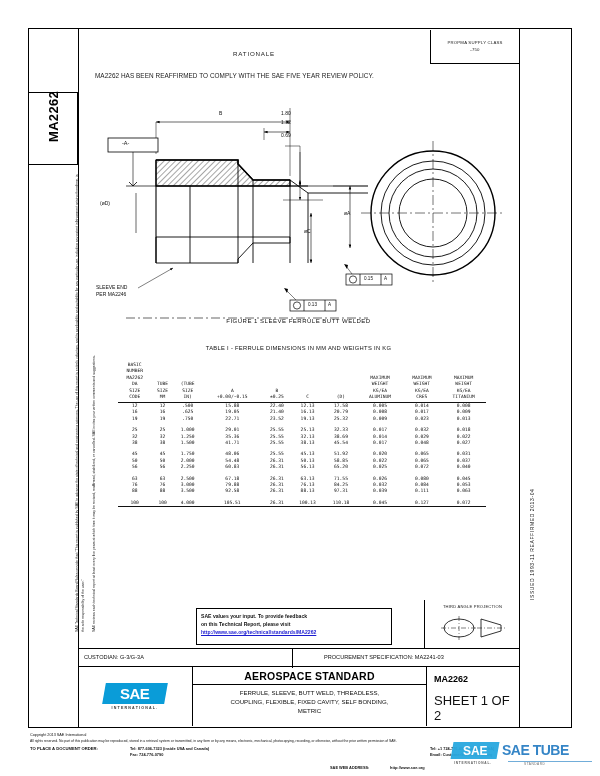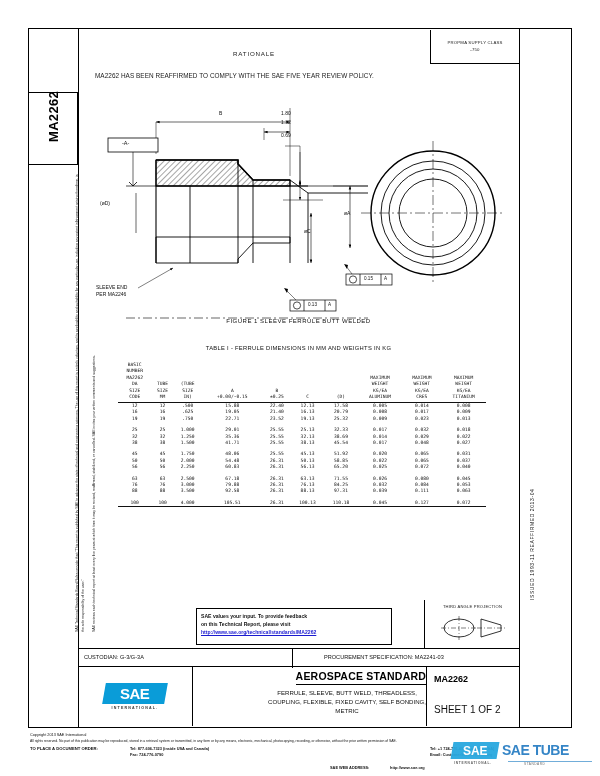--- a/index.html
+++ b/index.html
@@ -234,21 +234,21 @@
     transform: skewX(10deg);
     font-family: "Liberation Sans", sans-serif;
   }
   .sae-sub {
     font-size: 3.6px; letter-spacing: 1.2px; color: #333;
     margin-top: 2px; font-weight: bold;
   }
   .tb-mid {
     flex: 1;
     border-right: 1.2px solid #000;
-    display: flex; flex-direction: column; align-items: flex-end;
+    display: flex; flex-direction: column;
   }
   .tb-as {
     text-align: center;
     font-size: 10.5px;
     font-weight: bold;
     letter-spacing: 0.2px;
     padding: 3px 0 2px;
     border-bottom: 1.2px solid #000;
     color: #000;
   }
@@ -258,21 +258,21 @@
     font-size: 6.1px;
     line-height: 9px;
     padding-top: 3px;
     color: #111;
   }
   .tb-right {
     width: 92px;
     padding: 7px 0 0 7px;
   }
   .tb-num { font-size: 9px; font-weight: bold; color: #000; }
-  .tb-sheet { font-size: 10px; color: #111; margin-top: 20px; }
+  .tb-sheet { font-size: 13px; color: #111; margin-top: 9px; }
 
   
   .issued-wrap {
     position: absolute;
     left: 519px; top: 380px;
     width: 20px; height: 230px;
   }
   .issued {
     position: absolute;
     transform: rotate(-90deg);

